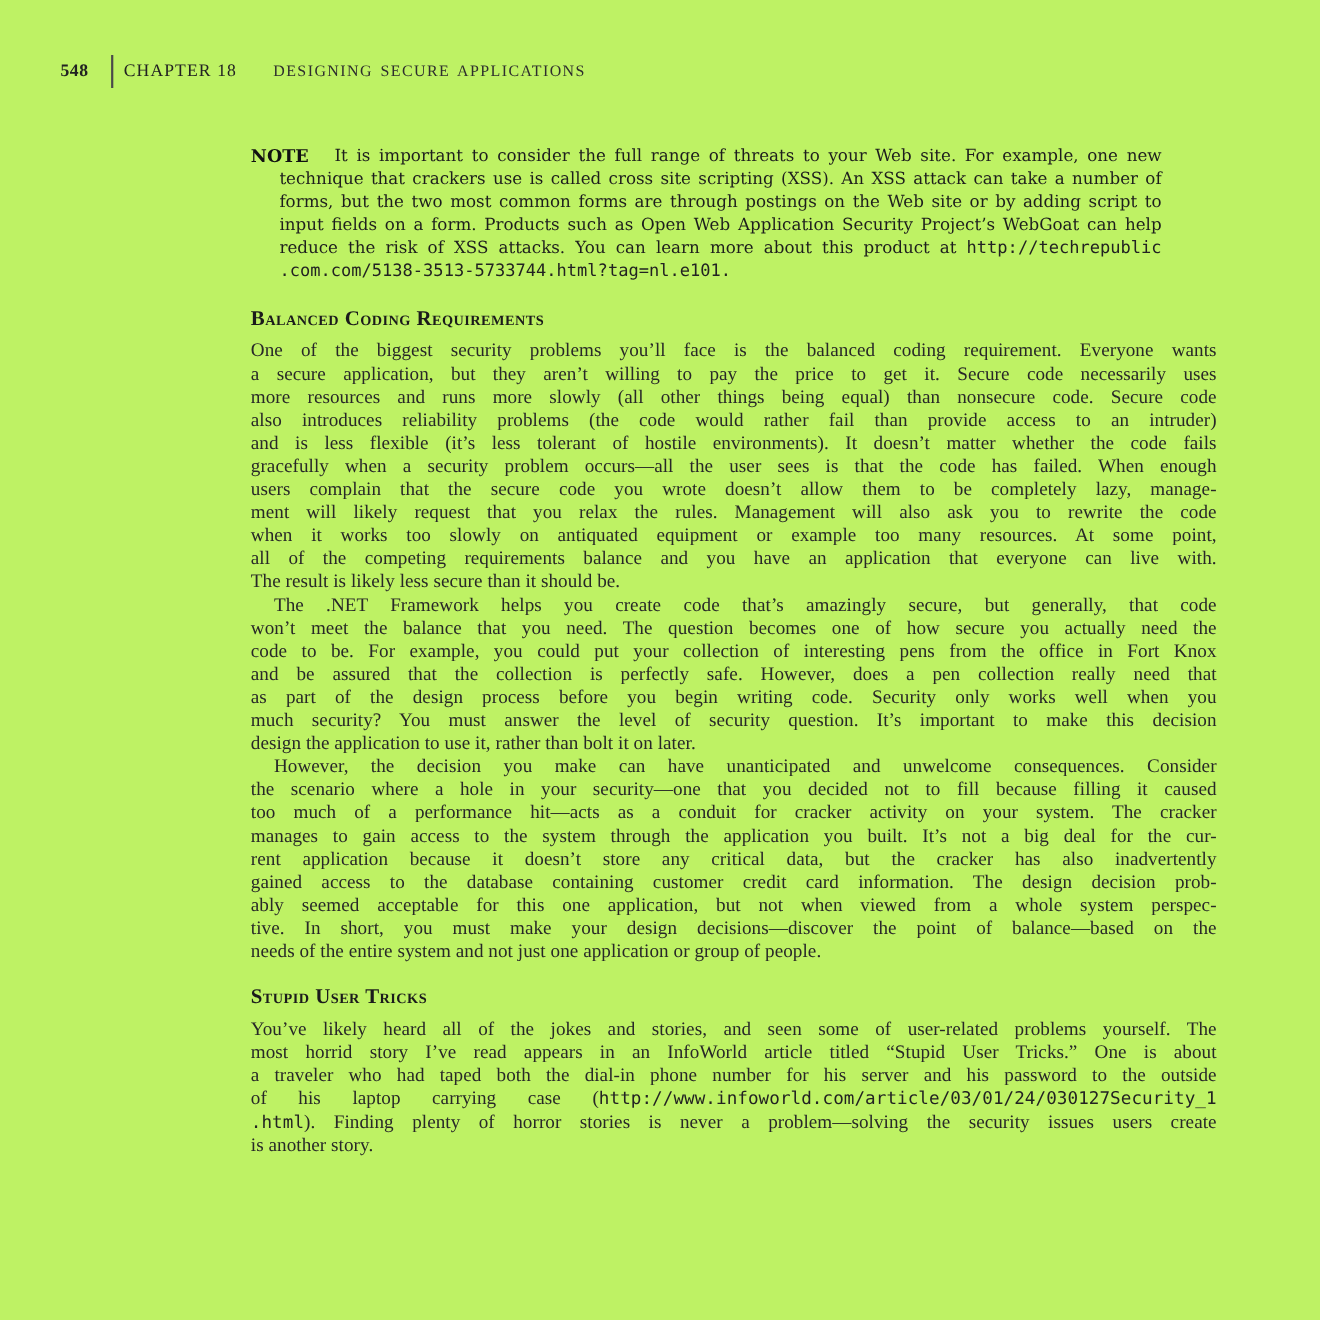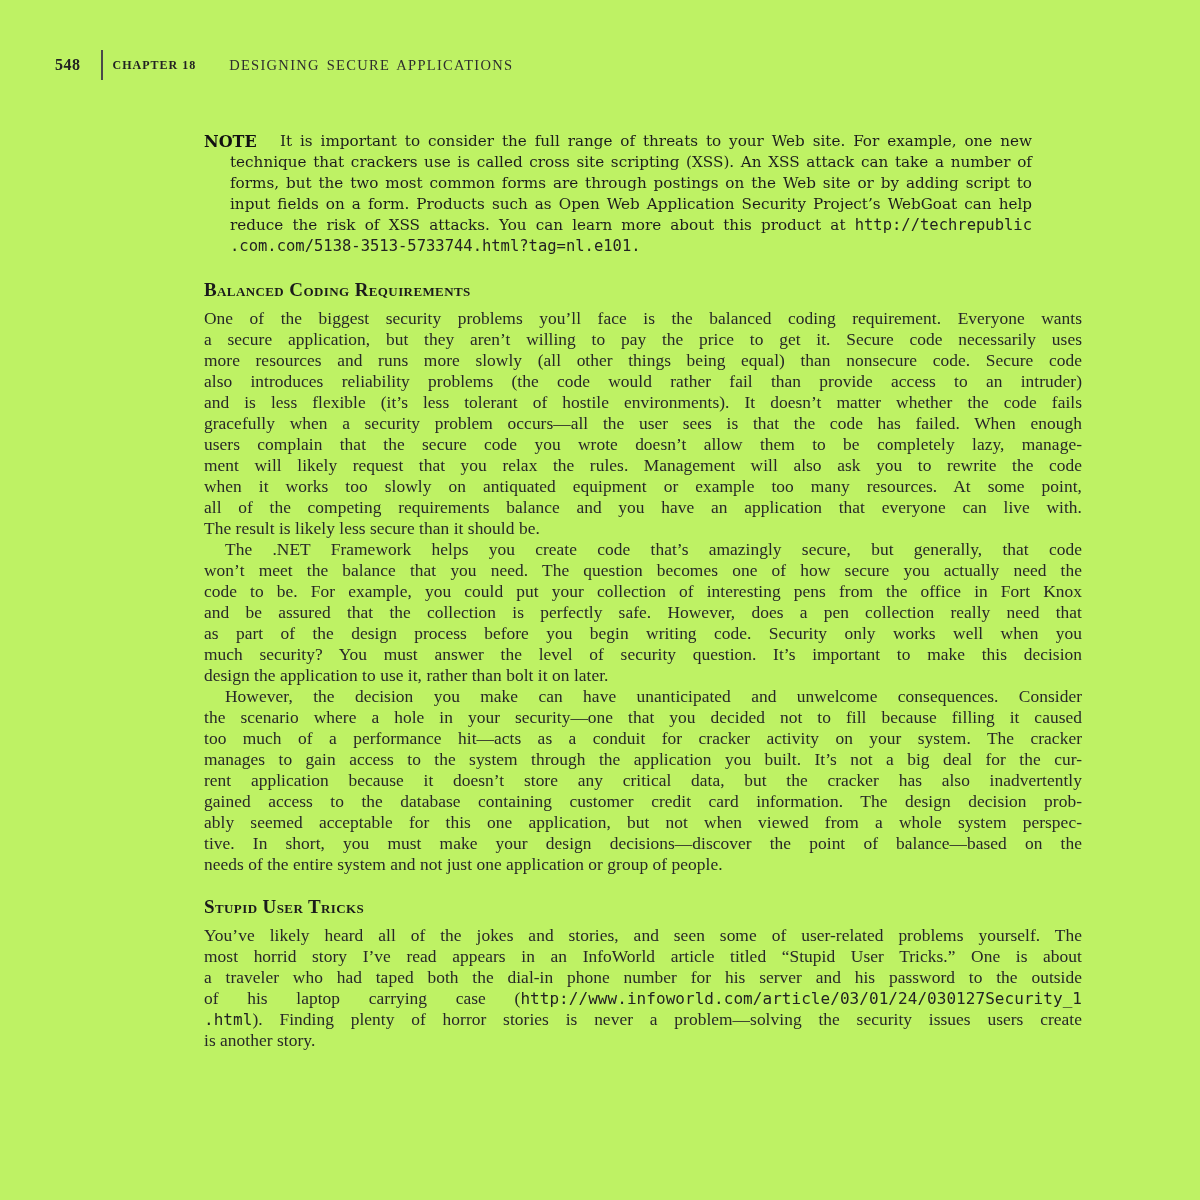--- a/index.html
+++ b/index.html
@@ -4,25 +4,25 @@
 <style>
   * { margin:0; padding:0; box-sizing:border-box; }
   html,body { background:#ffffff; }
   body { width:1200px; height:1200px; font-family:"Liberation Serif", serif; color:#262626; }
   .page { position:relative; width:1200px; height:1200px; background:#bef264; overflow:hidden; }
 
   
   .running-head { position:absolute; top:50px; left:55px; height:30px; display:flex; align-items:center; color:#222; }
   .pagenum { font-weight:bold; font-size:16px; letter-spacing:.5px; }
   .head-rule { display:inline-block; width:2px; height:30px; background:#4a4a4a; margin:0 10px 0 20px; }
-  .chapnum { font-weight:bold; font-size:12px; letter-spacing:1px; white-space:pre; }
+  .chapnum { font-weight:normal; font-size:16px; letter-spacing:1px; white-space:pre; }
   .chaptitle { font-size:14.5px; letter-spacing:1.3px; word-spacing:2px; margin-left:33px; color:#2e2e2e; }
 
   
-  .column { position:absolute; left:204px; top:131px; width:878px; }
+  .column { position:absolute; left:228px; top:131px; width:878px; }
   .line { text-align:justify; text-align-last:justify; }
   .line.last { text-align-last:left; }
 
   
   .note { position:relative; padding-left:26px; padding-right:50px; margin-bottom:23px;
           font-family:"DejaVu Serif", serif; font-size:15.2px; line-height:21px; color:#1d1d1d; }
   .note-label { position:absolute; left:0; top:0; font-weight:bold; font-size:16px; color:#111; }
   .note .line:first-child { text-indent:50px; }
 
   

